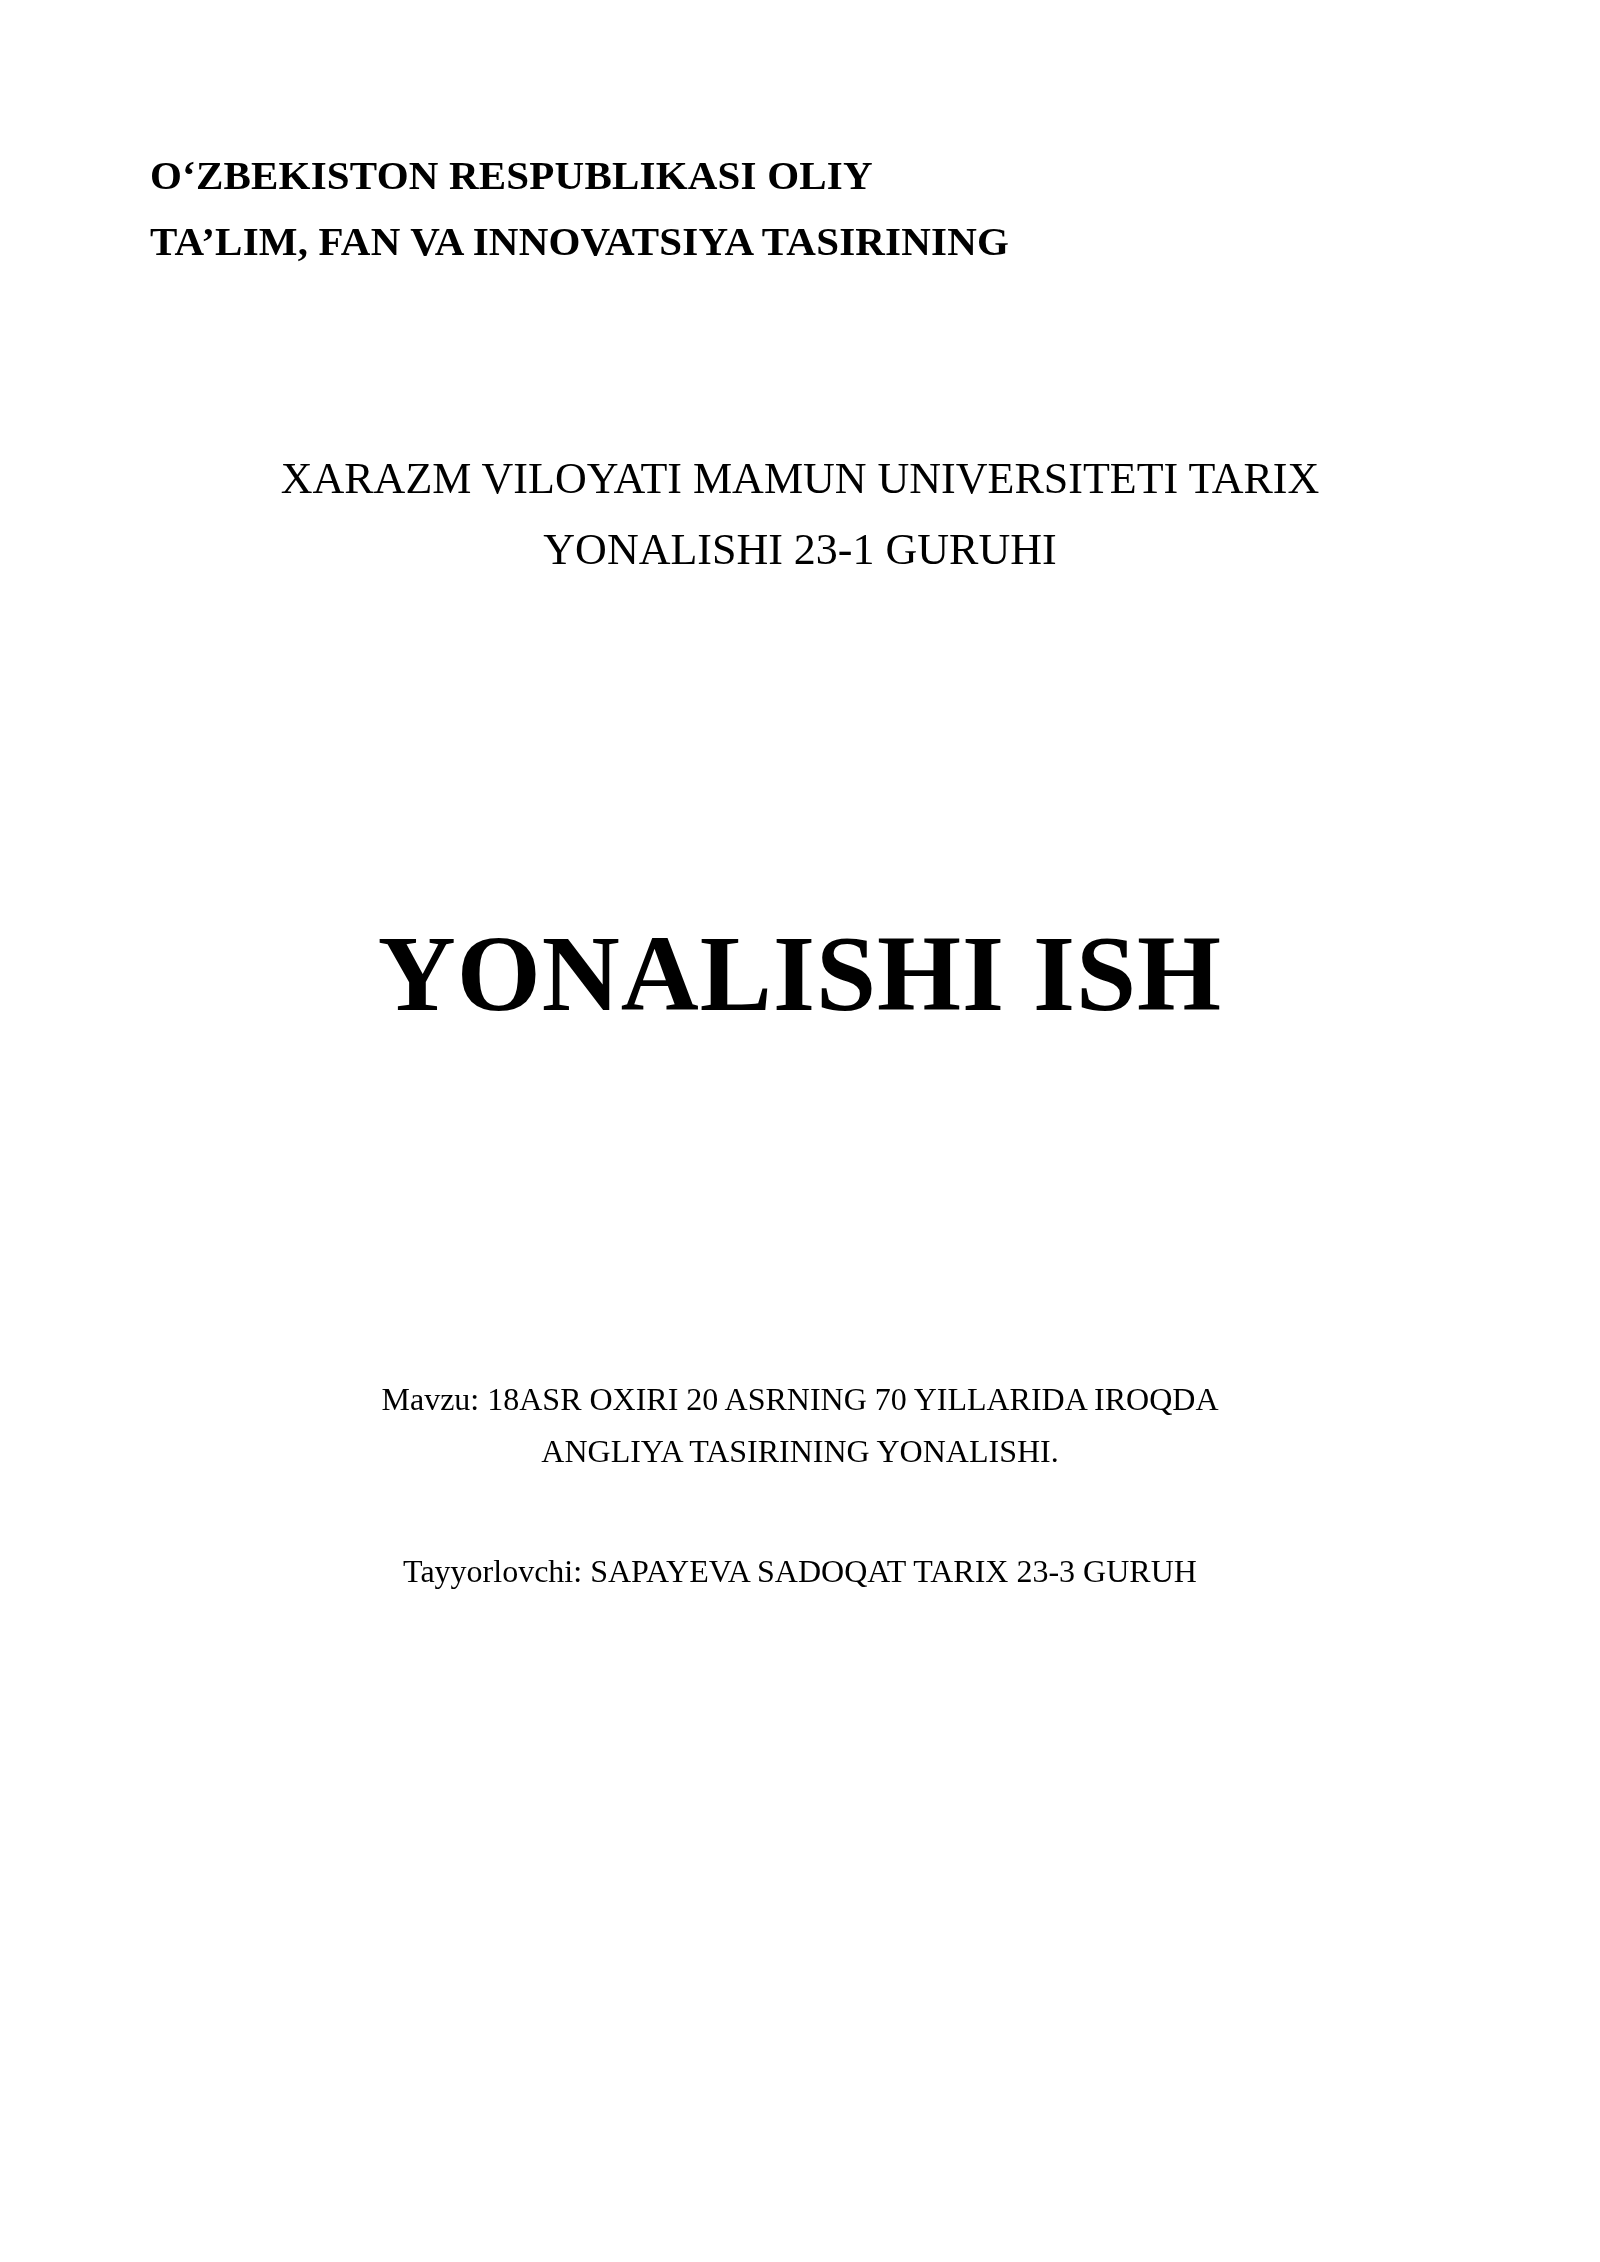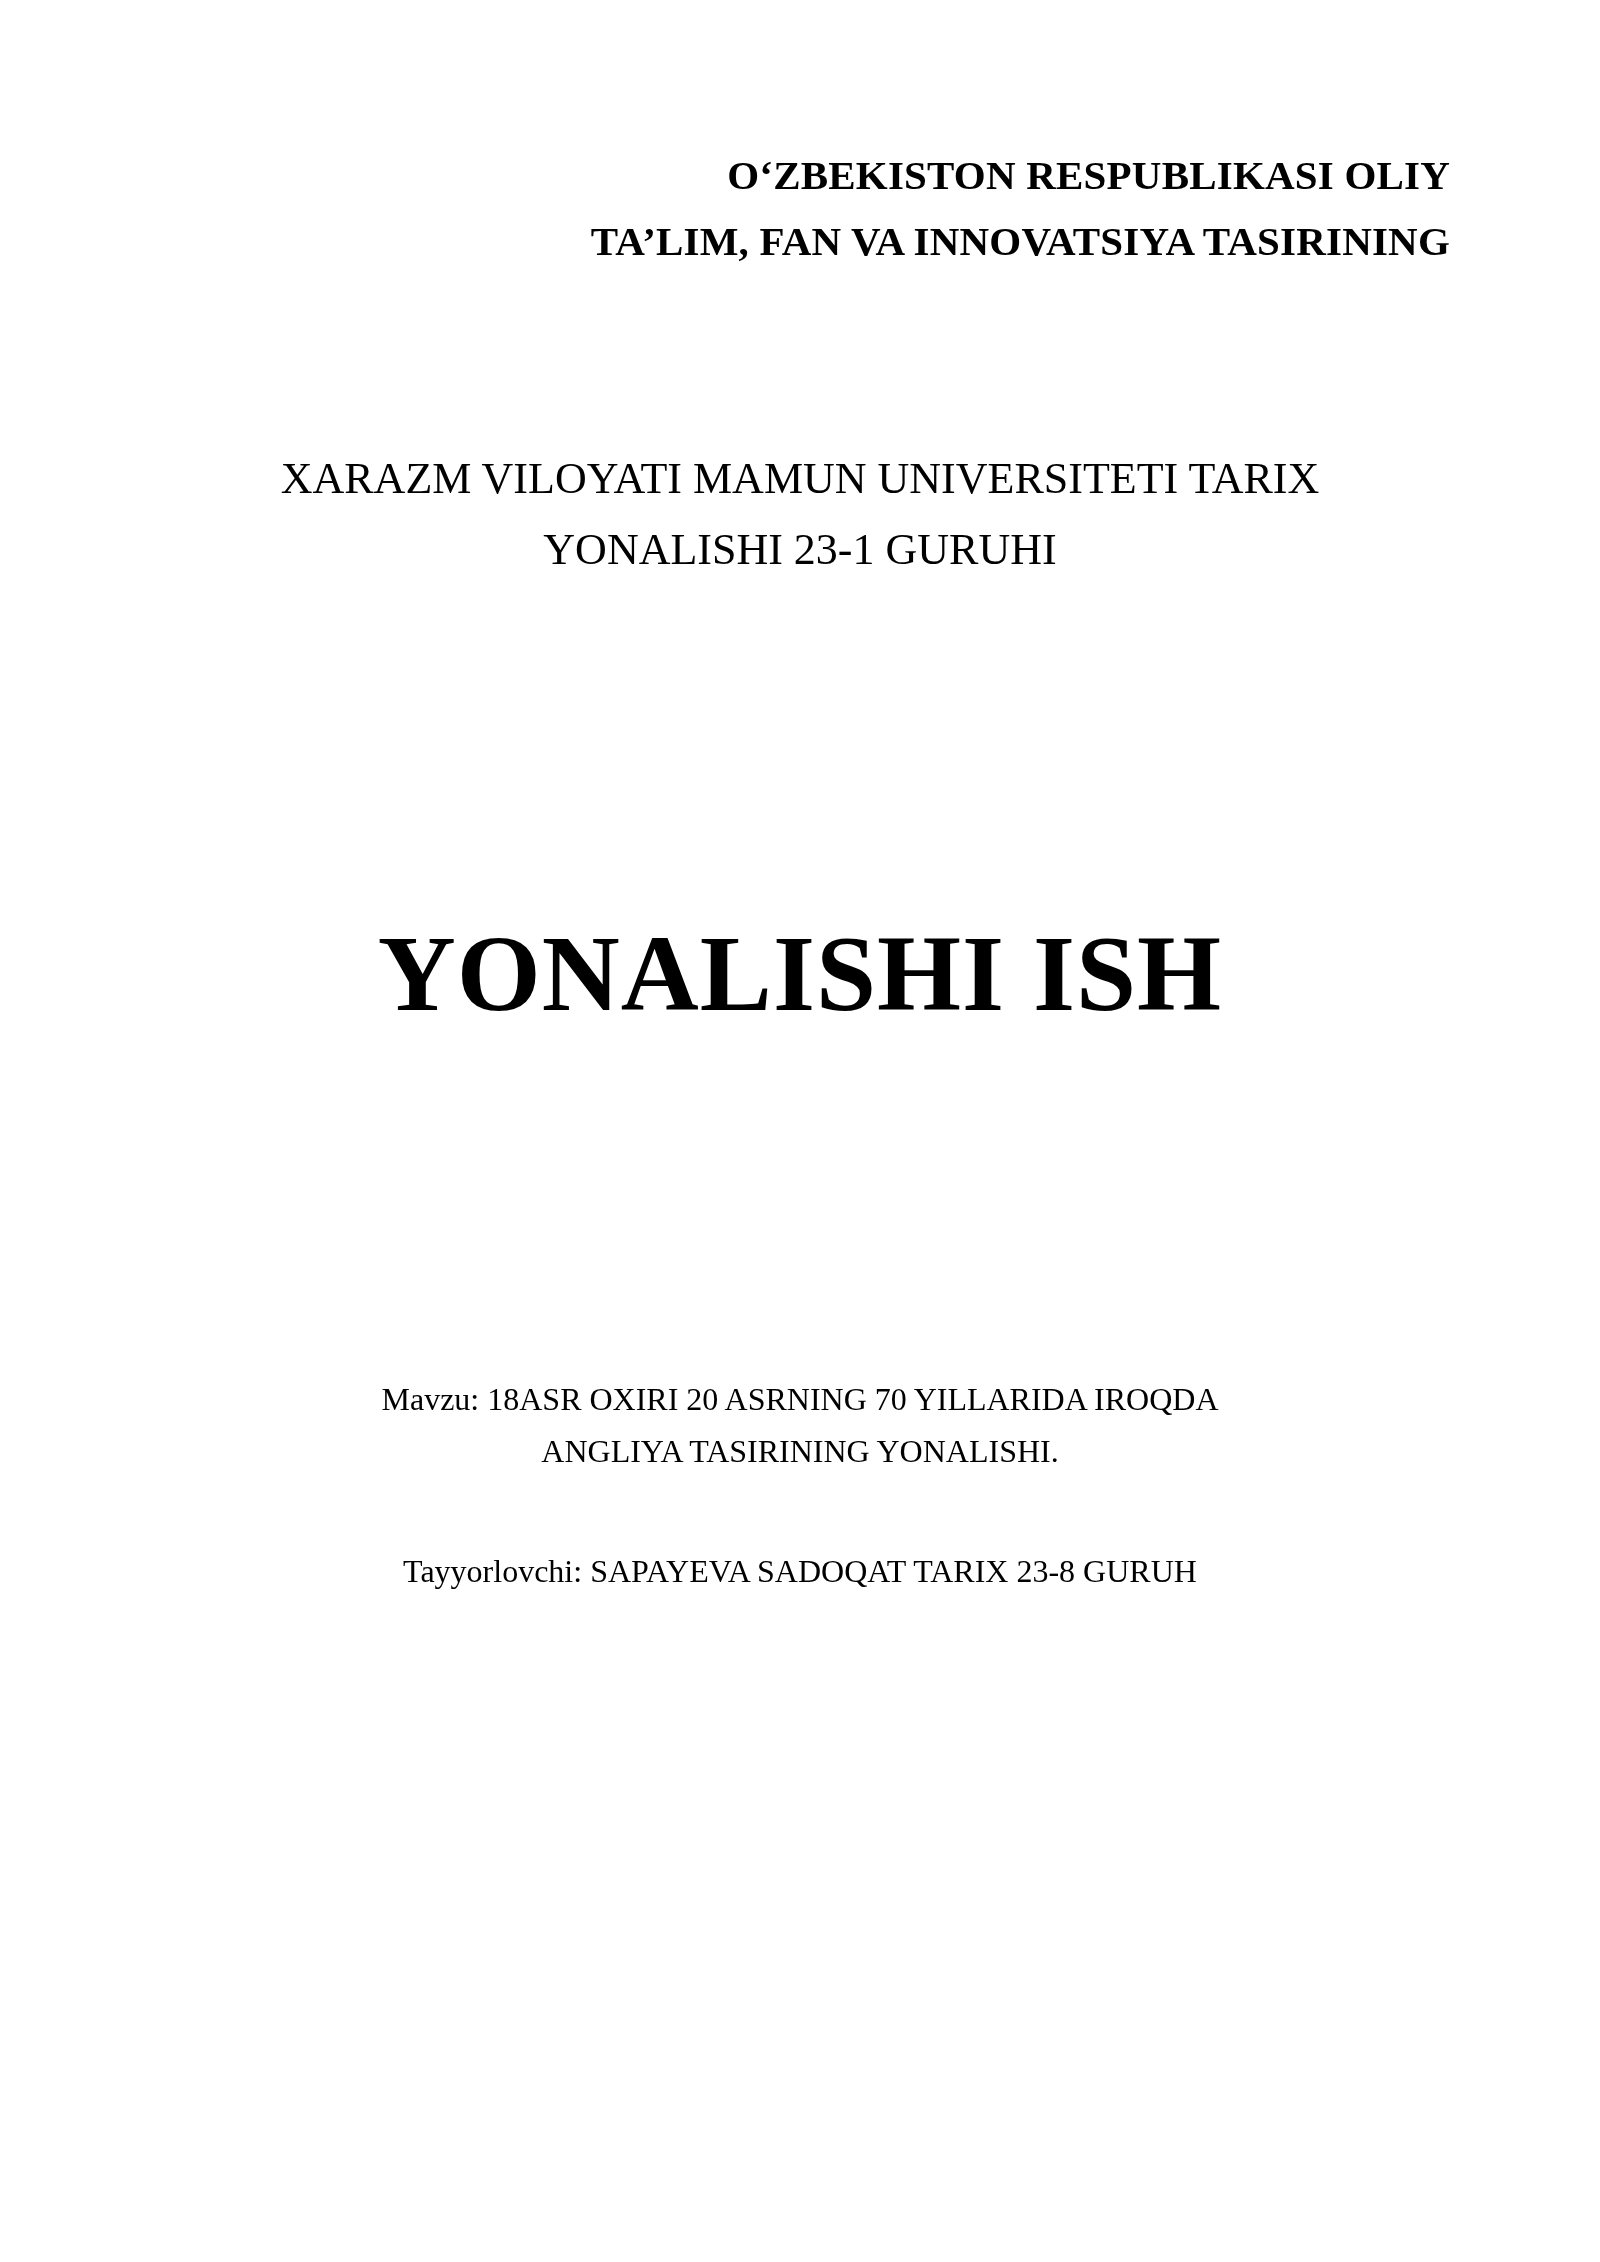--- a/index.html
+++ b/index.html
@@ -17,21 +17,21 @@
   .page {
     position: relative;
     width: 1600px;
     height: 2262px;
     background: #ffffff;
     box-sizing: border-box;
     padding: 0 150px;
   }
   .ministry {
     margin-top: 142px;
-    text-align: right;
+    text-align: left;
     font-weight: bold;
     font-size: 41px;
     line-height: 1.62;
     letter-spacing: 0.2px;
   }
   .ministry .line {
     display: block;
   }
   .faculty {
     margin-top: 168px;
@@ -81,15 +81,15 @@
     <span class="line">YONALISHI 23-1 GURUHI</span>
   </div>
 
   <div class="main-title">YONALISHI ISH</div>
 
   <div class="subject-block">
     <span class="line">Mavzu: 18ASR OXIRI 20 ASRNING 70 YILLARIDA IROQDA</span>
     <span class="line">ANGLIYA TASIRINING YONALISHI.</span>
   </div>
 
-  <div class="author-block">Tayyorlovchi: SAPAYEVA  SADOQAT TARIX 23-8 GURUH</div>
+  <div class="author-block">Tayyorlovchi: SAPAYEVA  SADOQAT TARIX 23-3 GURUH</div>
 
 </div>
 
 </body></html>

